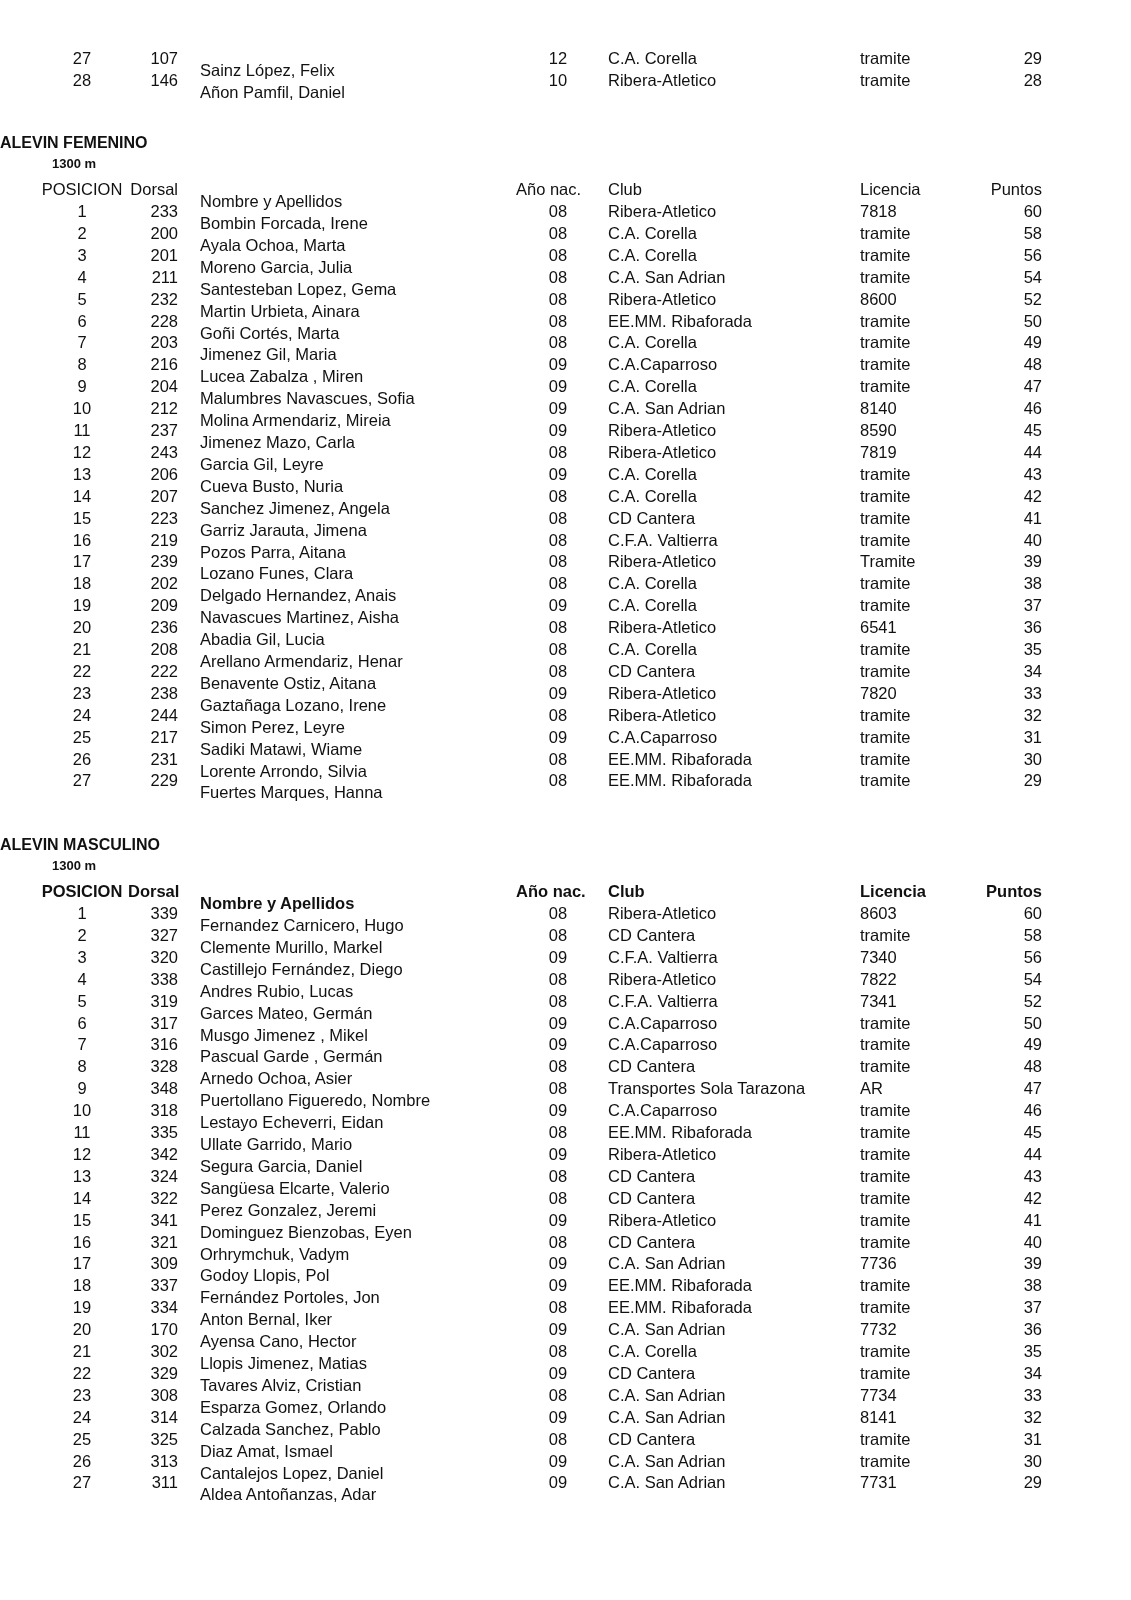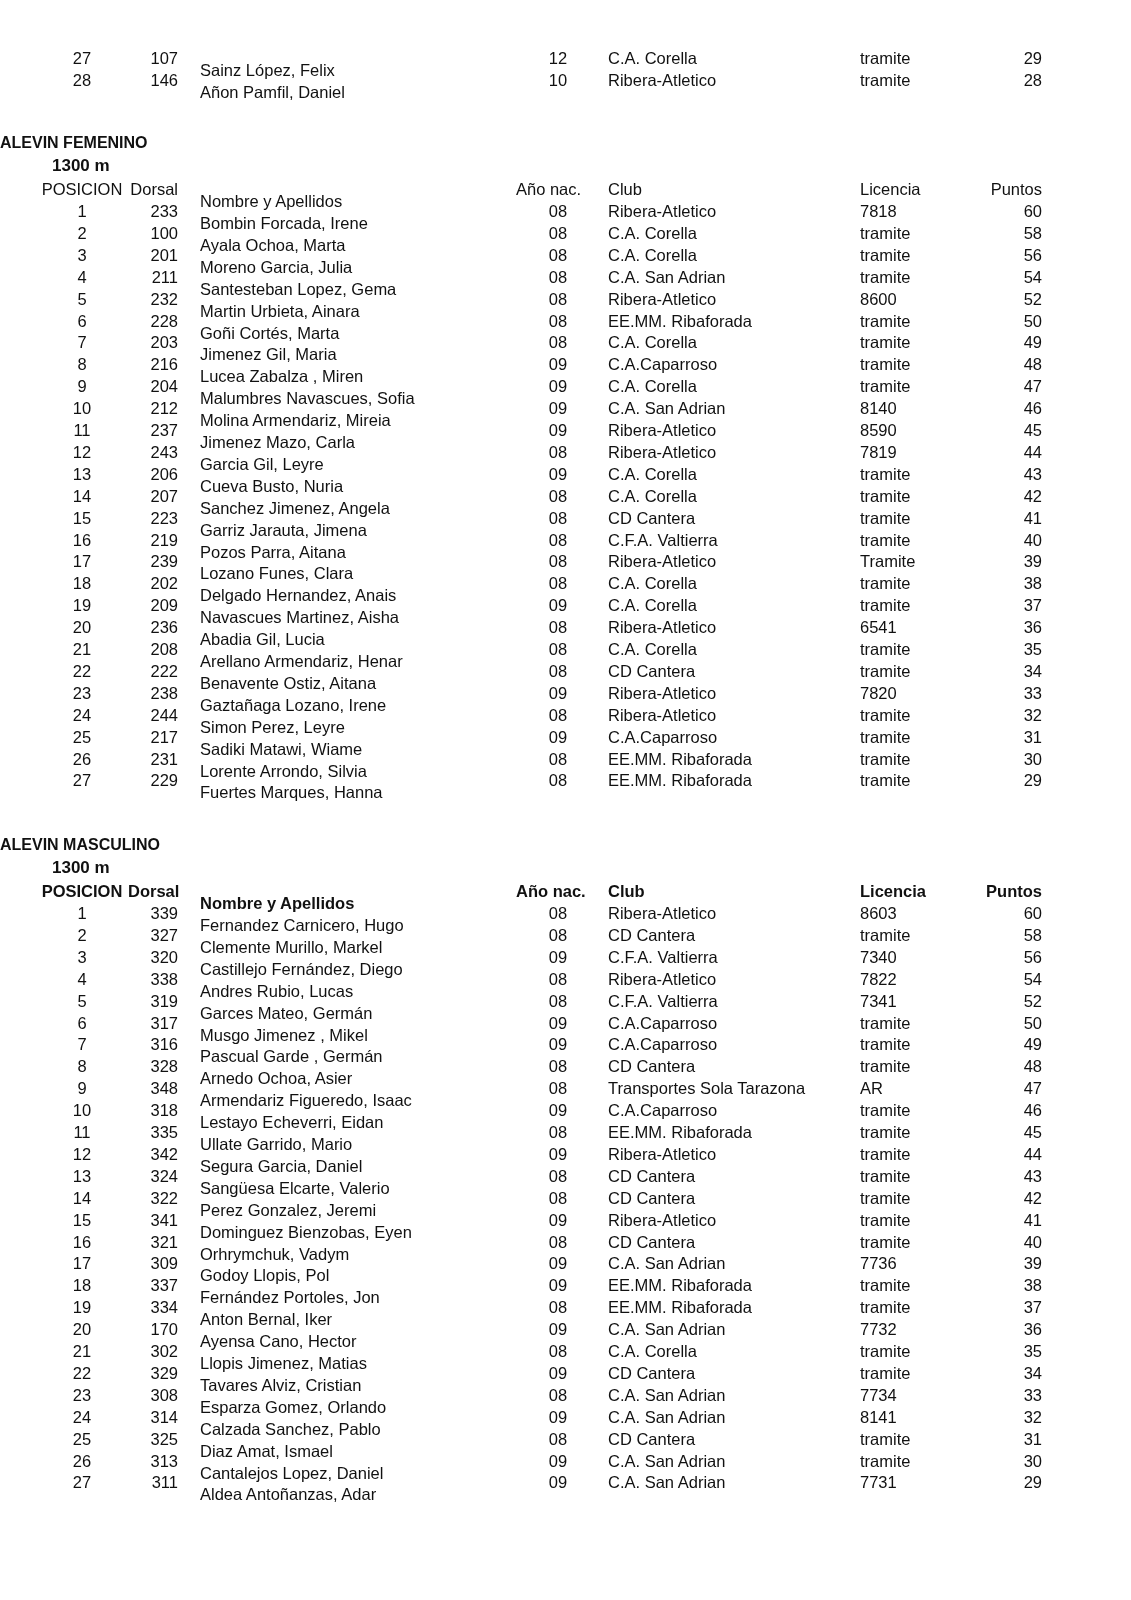--- a/index.html
+++ b/index.html
@@ -12,21 +12,21 @@
     .pos { left: 36px; width: 92px; text-align: center; }
     .dor { left: 128px; width: 50px; text-align: right; }
     .nom { left: 200px; margin-top: 12px; }
     .ano { left: 512px; width: 92px; text-align: center; }
     .ano-h { left: 516px; }
     .club { left: 608px; }
     .lic { left: 860px; }
     .pts { left: 960px; width: 82px; text-align: right; }
     .bold { font-weight: bold; }
     .section-title { position: absolute; left: 0; width: 1131px; text-align: left; font-weight: bold; font-size: 16px; }
-    .dist { position: absolute; left: 52px; font-weight: bold; font-size: 17px; }
+    .dist { position: absolute; left: 52px; font-weight: bold; font-size: 13px; }
   </style>
 </head>
 <body>
 
 <div id="doc">
     <div class="row" style="top: 47px;">
       <span class="c pos">27</span>
       <span class="c dor">107</span>
       <span class="c nom">Sainz López, Felix</span>
       <span class="c ano">12</span>
@@ -58,21 +58,21 @@
       <span class="c pos">1</span>
       <span class="c dor">233</span>
       <span class="c nom">Bombin Forcada, Irene</span>
       <span class="c ano">08</span>
       <span class="c club">Ribera-Atletico</span>
       <span class="c lic">7818</span>
       <span class="c pts">60</span>
     </div>
     <div class="row" style="top: 221.9px;">
       <span class="c pos">2</span>
-      <span class="c dor">100</span>
+      <span class="c dor">200</span>
       <span class="c nom">Ayala Ochoa, Marta</span>
       <span class="c ano">08</span>
       <span class="c club">C.A. Corella</span>
       <span class="c lic">tramite</span>
       <span class="c pts">58</span>
     </div>
     <div class="row" style="top: 243.8px;">
       <span class="c pos">3</span>
       <span class="c dor">201</span>
       <span class="c nom">Moreno Garcia, Julia</span>
@@ -376,21 +376,21 @@
       <span class="c dor">328</span>
       <span class="c nom">Arnedo Ochoa, Asier</span>
       <span class="c ano">08</span>
       <span class="c club">CD Cantera</span>
       <span class="c lic">tramite</span>
       <span class="c pts">48</span>
     </div>
     <div class="row" style="top: 1077.2px;">
       <span class="c pos">9</span>
       <span class="c dor">348</span>
-      <span class="c nom">Armendariz  Figueredo, Isaac</span>
+      <span class="c nom">Puertollano  Figueredo, Nombre</span>
       <span class="c ano">08</span>
       <span class="c club">Transportes Sola Tarazona</span>
       <span class="c lic">AR</span>
       <span class="c pts">47</span>
     </div>
     <div class="row" style="top: 1099.1px;">
       <span class="c pos">10</span>
       <span class="c dor">318</span>
       <span class="c nom">Lestayo Echeverri, Eidan</span>
       <span class="c ano">09</span>

